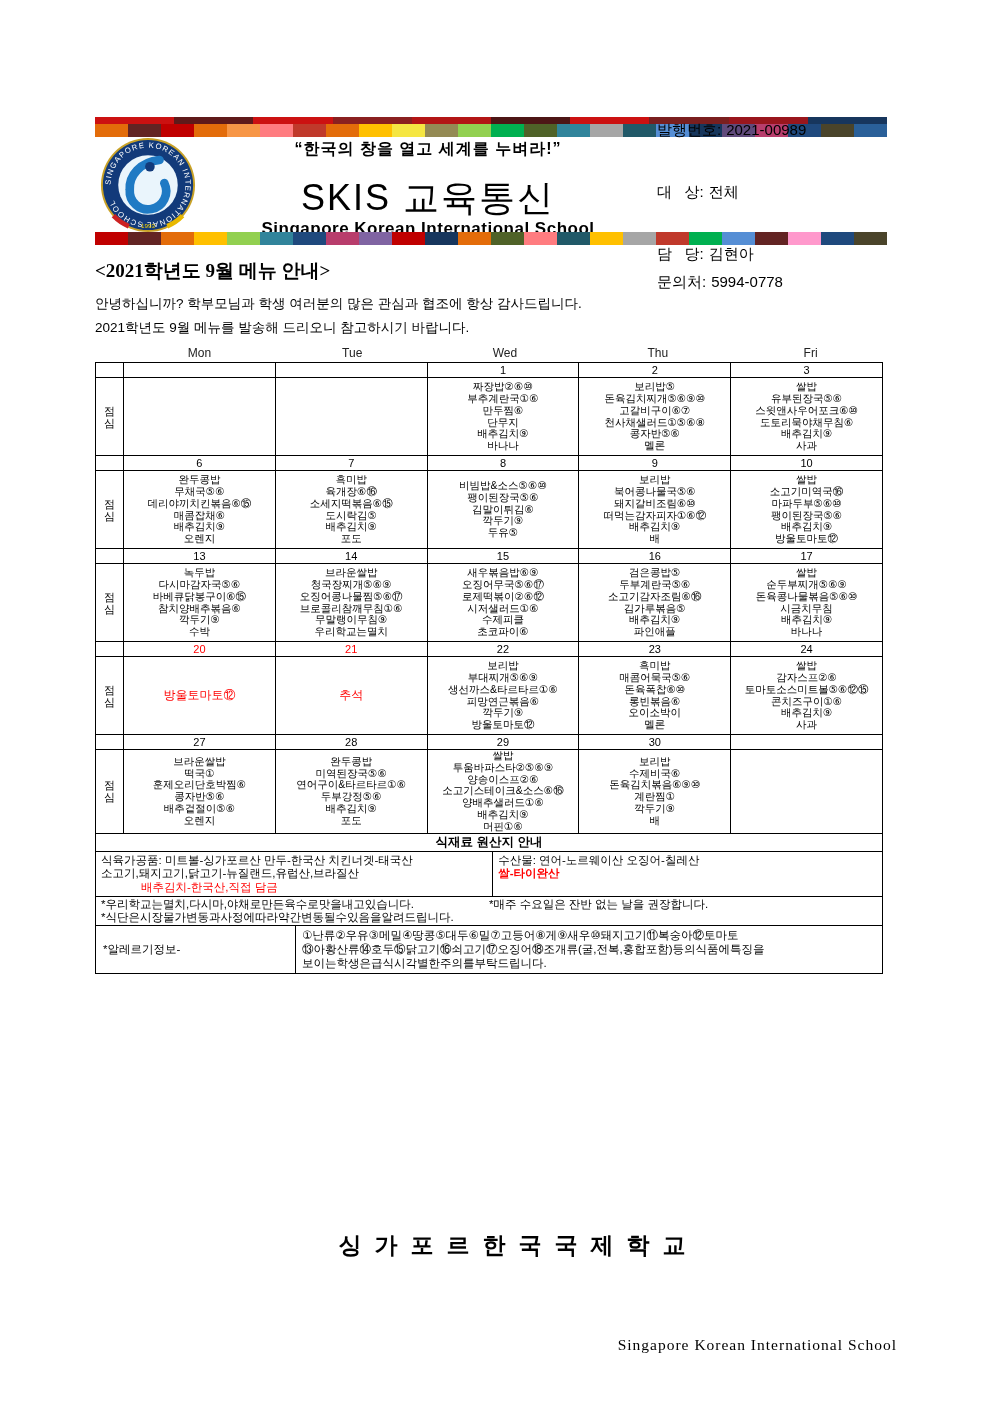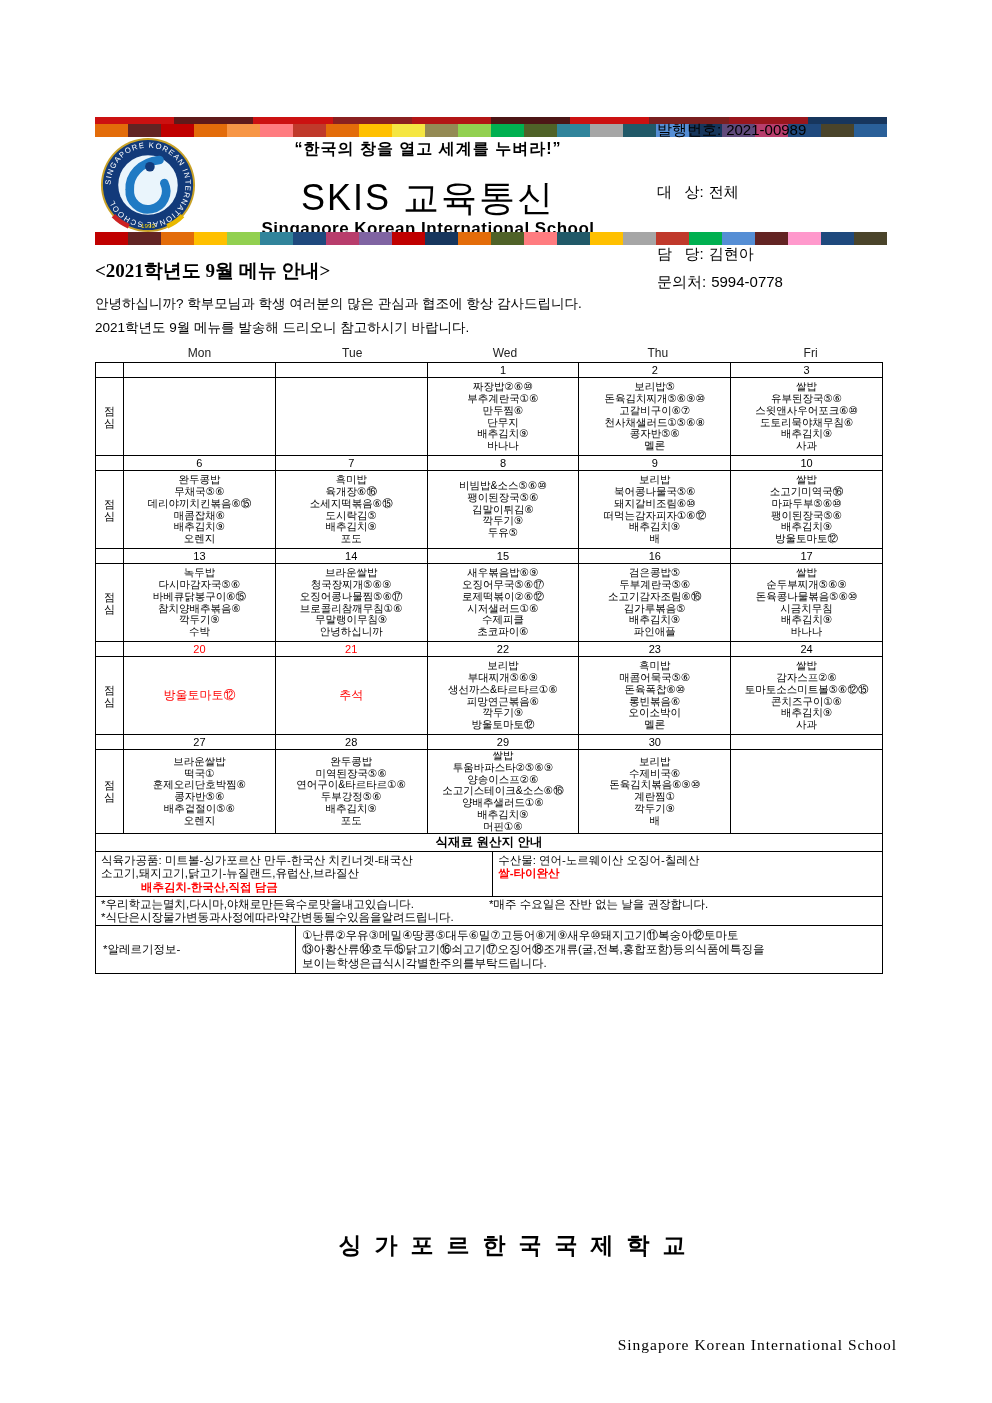--- a/index.html
+++ b/index.html
@@ -314,21 +314,21 @@
               <div class="mi">참치양배추볶음⑥</div>
               <div class="mi">깍두기⑨</div>
               <div class="mi">수박</div>
             </td>
             <td class="menu-cell">
               <div class="mi">브라운쌀밥</div>
               <div class="mi">청국장찌개⑤⑥⑨</div>
               <div class="mi">오징어콩나물찜⑤⑥⑰</div>
               <div class="mi">브로콜리참깨무침①⑥</div>
               <div class="mi">무말랭이무침⑨</div>
-              <div class="mi">안녕하십니까</div>
+              <div class="mi">우리학교는멸치</div>
             </td>
             <td class="menu-cell">
               <div class="mi">새우볶음밥⑥⑨</div>
               <div class="mi">오징어무국⑤⑥⑰</div>
               <div class="mi">로제떡볶이②⑥⑫</div>
               <div class="mi">시저샐러드①⑥</div>
               <div class="mi">수제피클</div>
               <div class="mi">초코파이⑥</div>
             </td>
             <td class="menu-cell">
@@ -442,21 +442,21 @@
           </tr>
           <tr>
             <td class="origin-head" colspan="6">식재료 원산지 안내</td>
           </tr>
           <tr>
             <td colspan="6">
               <div class="origin-flex">
                 <div class="o-left">
                   <div class="o-line">식육가공품: 미트볼-싱가포르산 만두-한국산 치킨너겟-태국산</div>
                   <div class="o-line">소고기,돼지고기,닭고기-뉴질랜드,유럽산,브라질산</div>
-                  <div class="o-line" style="color: rgb(255, 0, 0); font-weight: bold; padding-left: 40px;">배추김치-한국산,직접 담금</div>
+                  <div class="o-line" style="color: rgb(255, 0, 0); font-weight: normal; padding-left: 40px;">배추김치-한국산,직접 담금</div>
                 </div>
                 <div class="o-right">
                   <div class="o-line">수산물: 연어-노르웨이산 오징어-칠레산</div>
                   <div class="o-line" style="color: rgb(255, 0, 0); font-weight: bold;">쌀-타이완산</div>
                 </div>
               </div>
             </td>
           </tr>
           <tr>
             <td class="notes-td" colspan="6">

